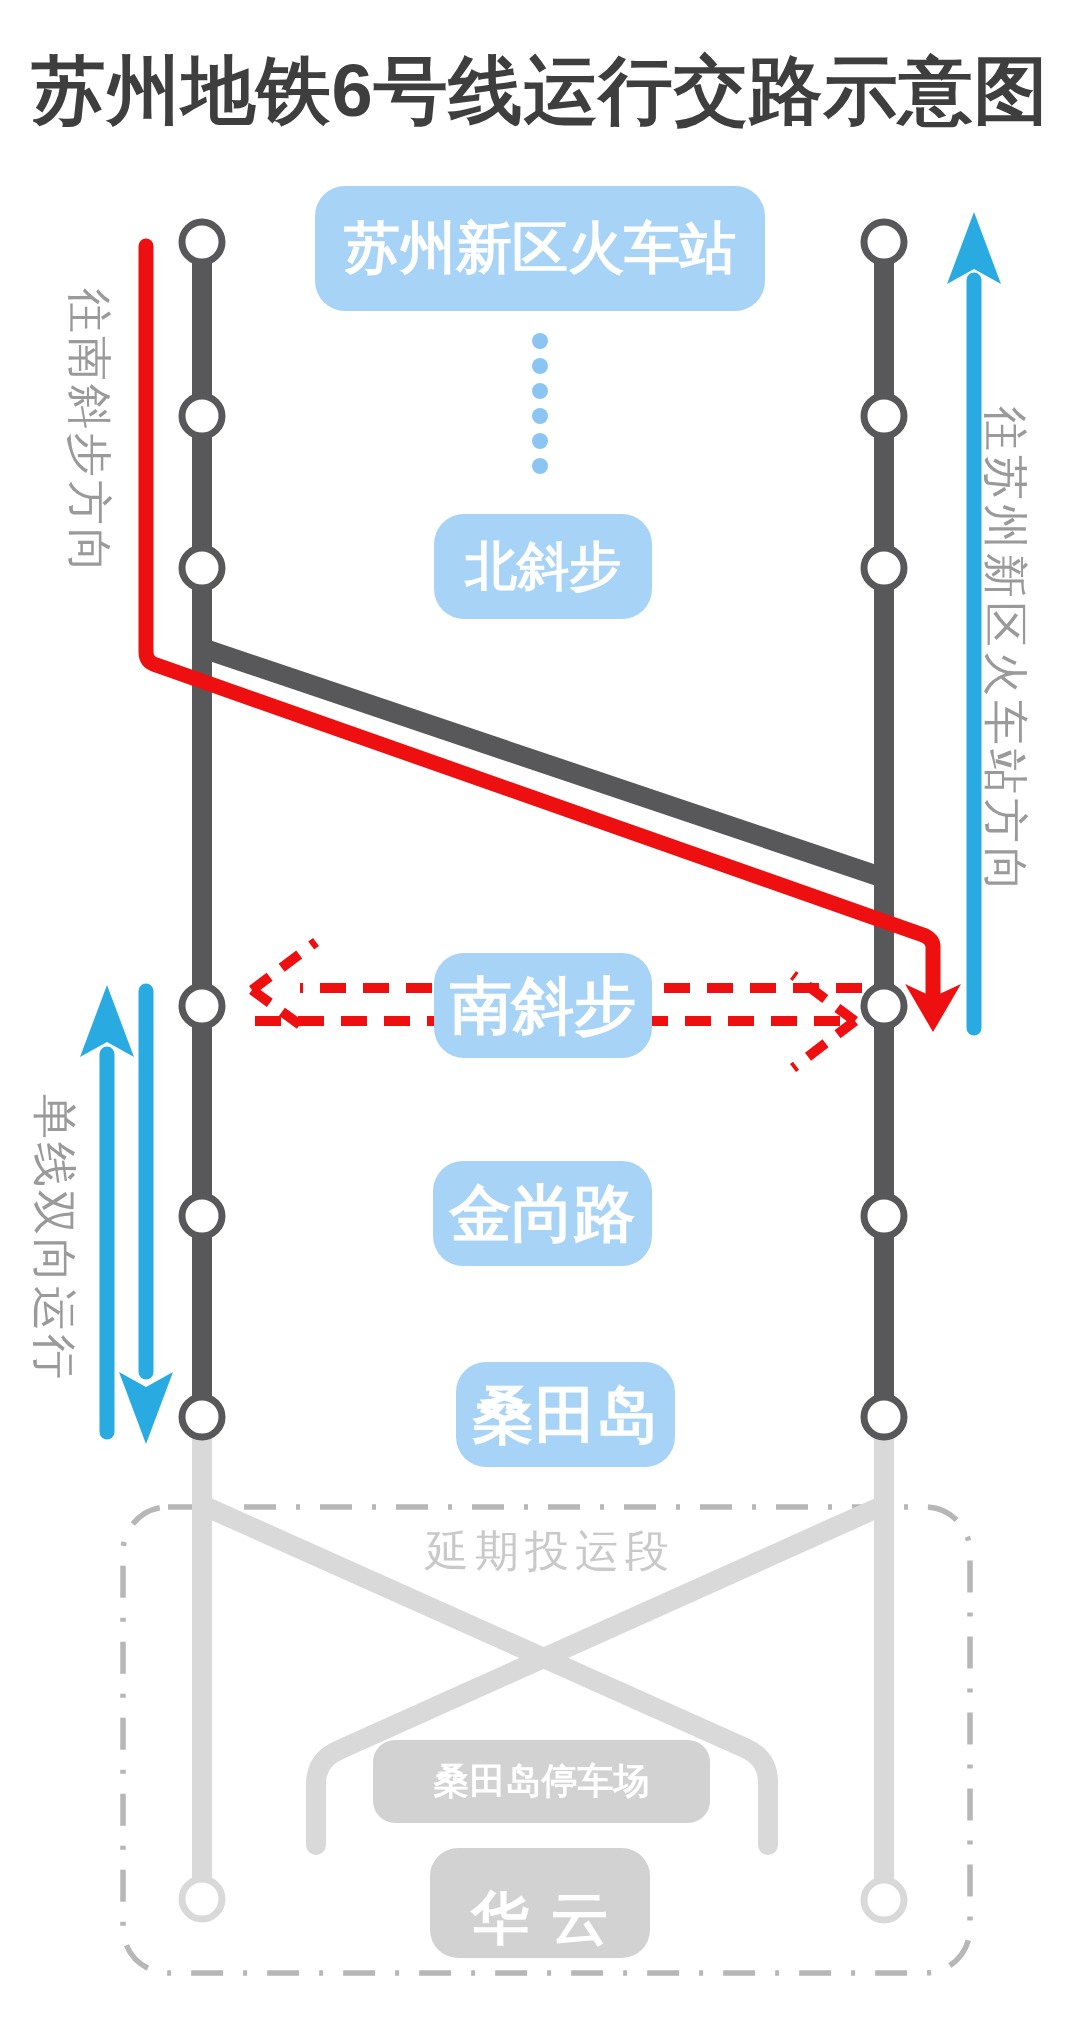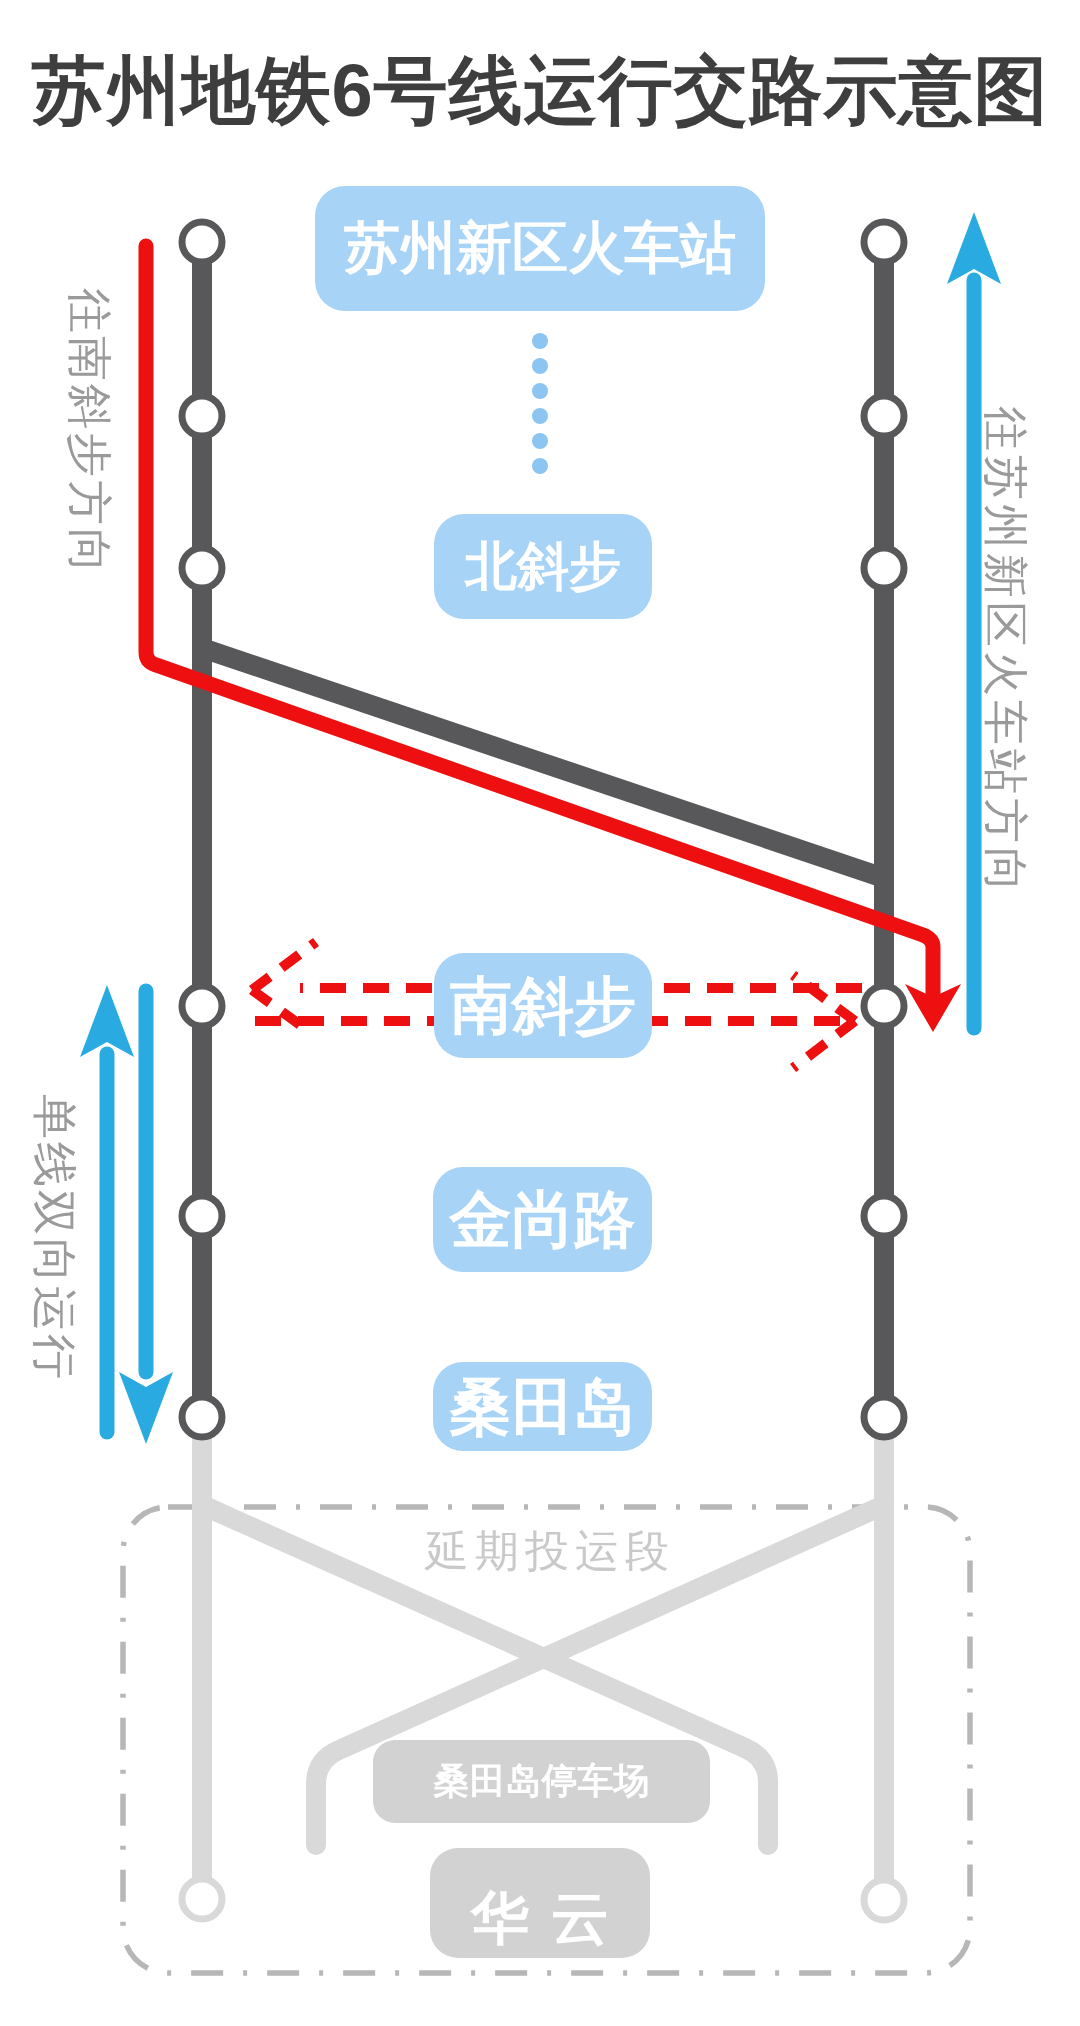--- a/index.html
+++ b/index.html
@@ -12,22 +12,22 @@
     position:absolute;left:0;top:42px;width:1080px;text-align:center;
     font-size:74px;font-weight:bold;color:#3e3e3e;letter-spacing:1px;
   }
   .st-label{
     position:absolute;display:flex;align-items:center;justify-content:center;
     background:#a7d3f7;color:#ffffff;font-weight:bold;border-radius:30px;
   }
   .st1{left:315px;top:186px;width:450px;height:125px;font-size:56px;}
   .st2{left:434px;top:514px;width:218px;height:105px;font-size:52px;}
   .st3{left:434px;top:953px;width:218px;height:105px;font-size:62px;}
-  .st4{left:433px;top:1161px;width:219px;height:105px;font-size:62px;margin-top:6px;}
-  .st5{left:433px;top:1362px;width:219px;height:89px;font-size:62px;}
+  .st4{left:433px;top:1161px;width:219px;height:105px;font-size:62px;}
+  .st5{left:456px;top:1362px;width:219px;height:105px;font-size:62px;}
   .depot-label{
     position:absolute;left:373px;top:1740px;width:337px;height:83px;
     display:flex;align-items:center;justify-content:center;
     background:#d2d2d2;color:#ffffff;font-weight:bold;border-radius:22px;font-size:36px;
   }
   .huayun-label{
     position:absolute;left:430px;top:1848px;width:220px;height:110px;
     display:flex;align-items:flex-end;justify-content:center;
     background:#d2d2d2;color:#ffffff;font-weight:bold;border-radius:28px;
     font-size:58px;letter-spacing:22px;text-indent:22px;

